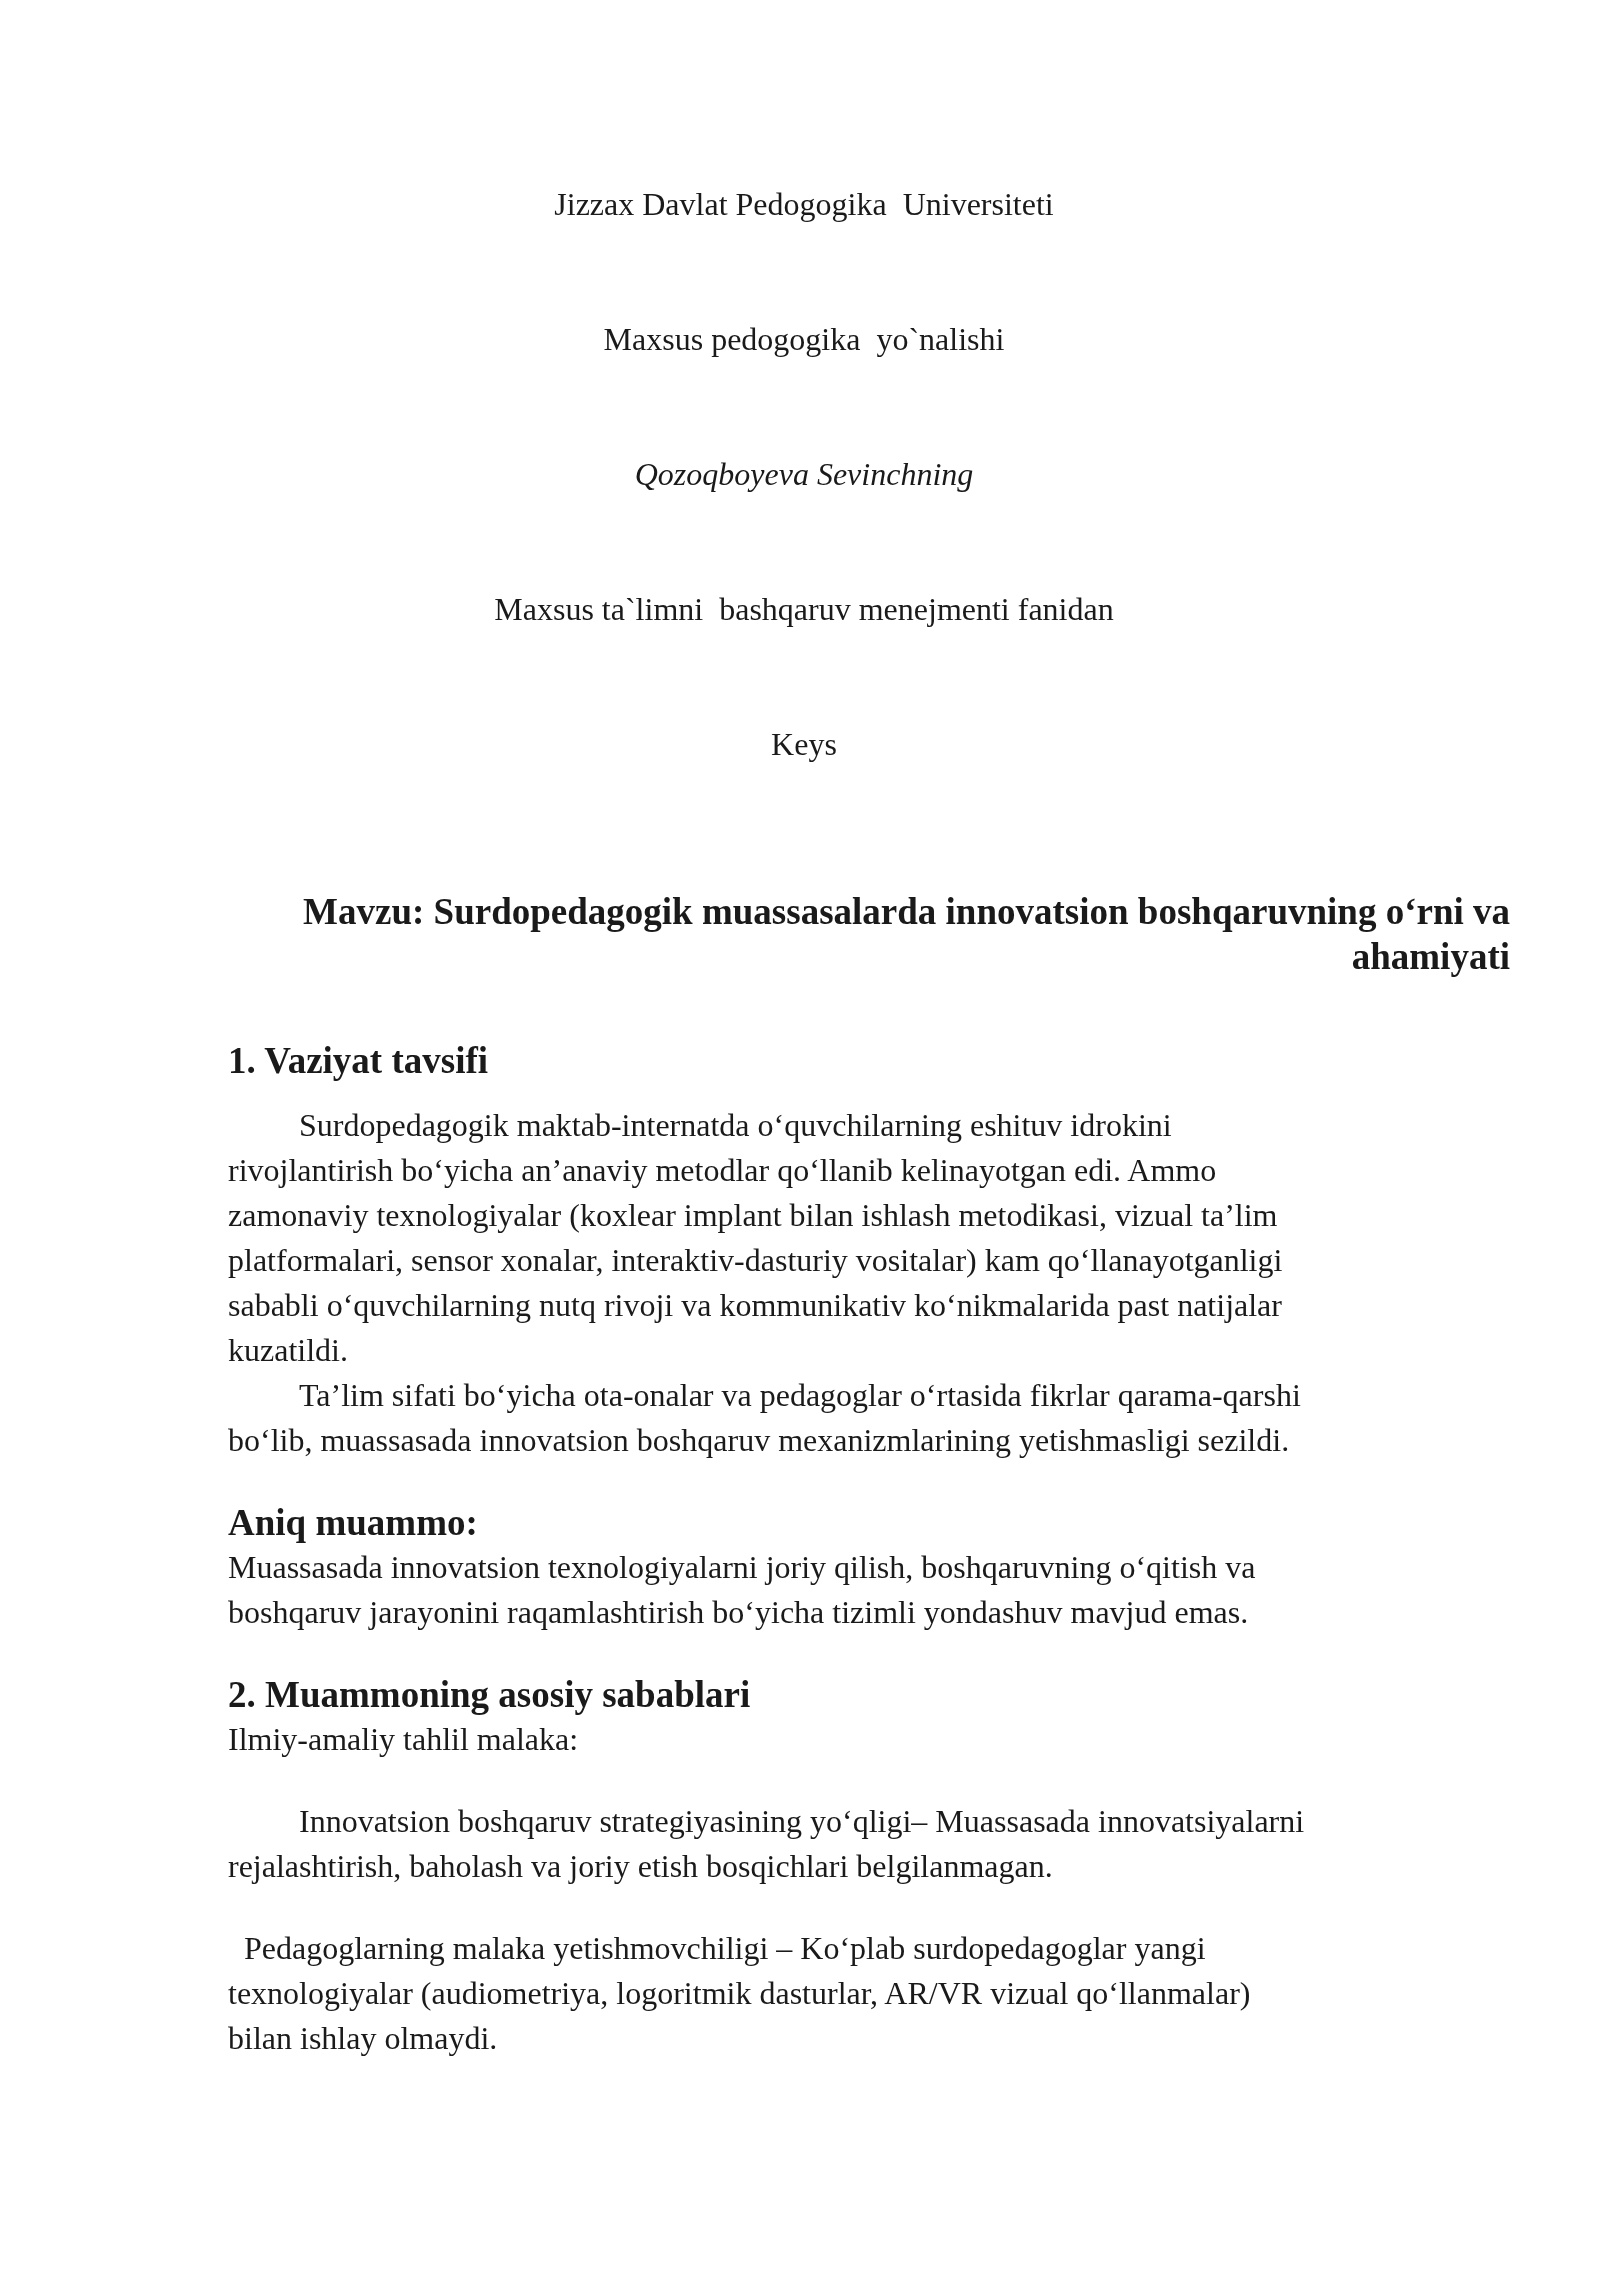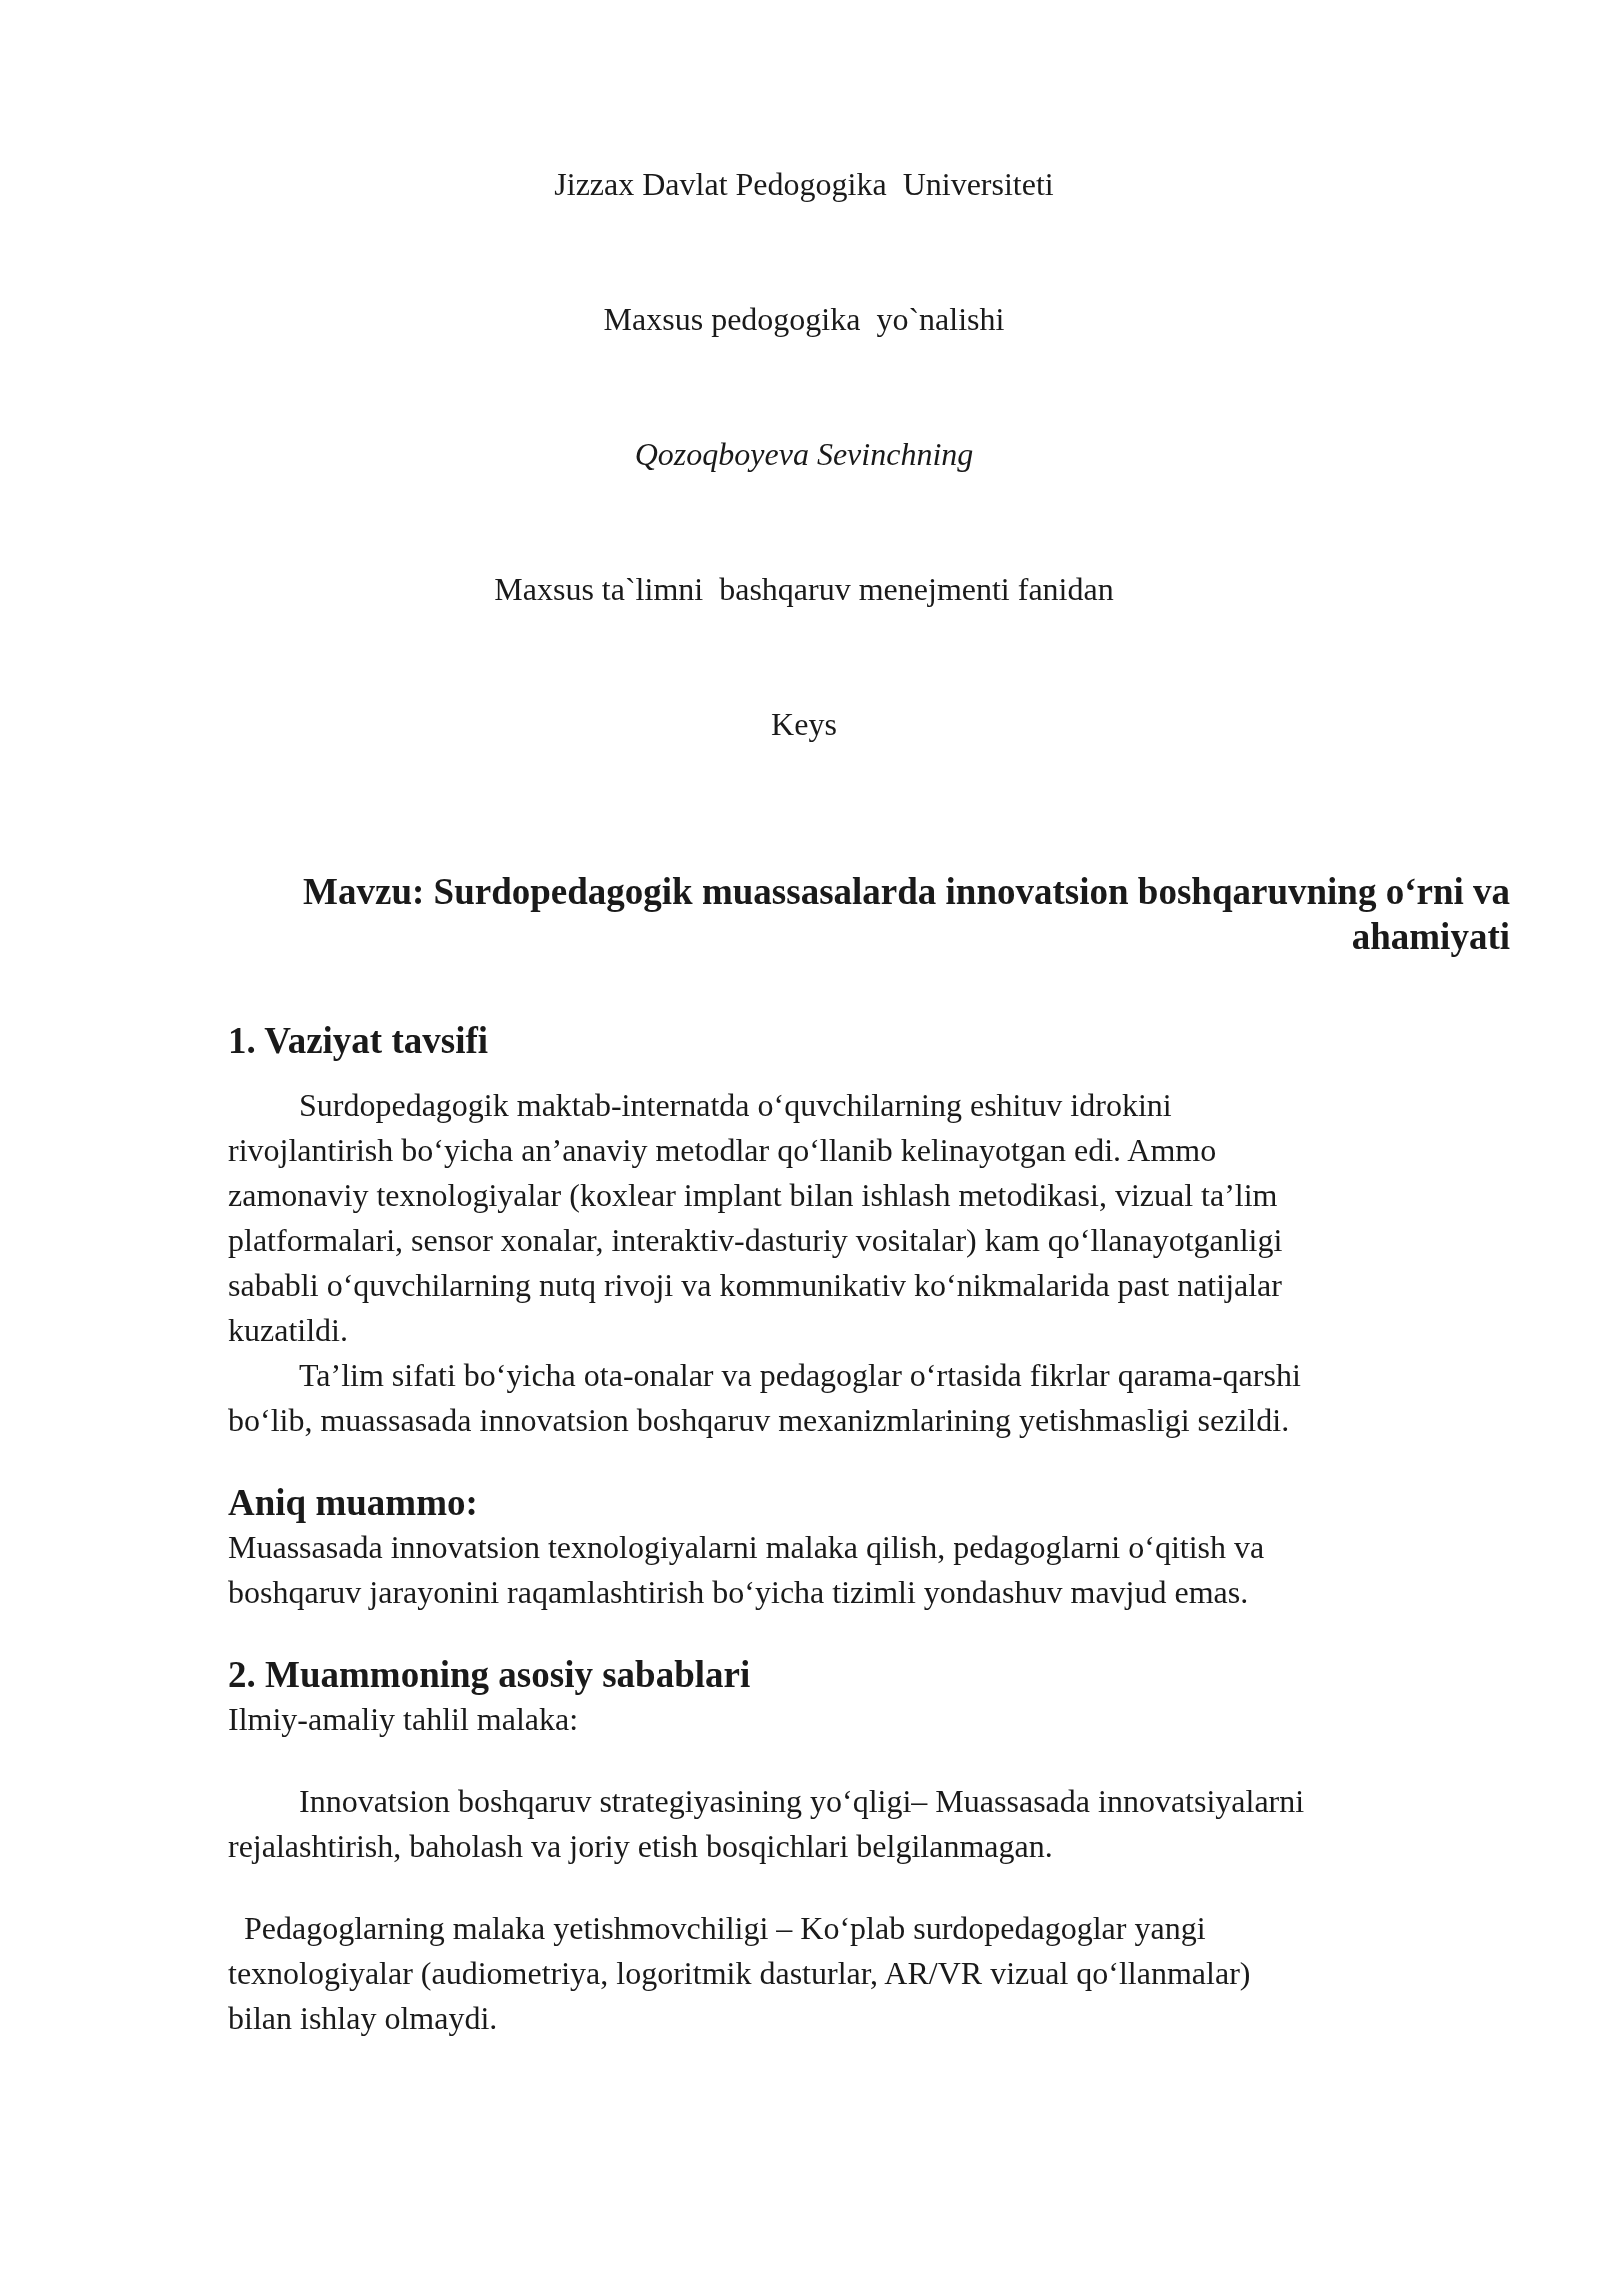--- a/index.html
+++ b/index.html
@@ -11,21 +11,21 @@
     width: 1621px;
     height: 2293px;
     overflow: hidden;
     font-family: "Liberation Serif", "DejaVu Serif", serif;
     color: #1a1a1a;
   }
   .page {
     box-sizing: border-box;
     width: 1621px;
     height: 2293px;
-    padding: 72px 111px 0 228px;
+    padding: 92px 111px 0 228px;
   }
   .content {
     width: 1282px;
   }
   .header {
     width: 1152px;
     text-align: center;
     font-size: 32px;
     line-height: 45px;
     white-space: pre-wrap;
@@ -83,21 +83,21 @@
 zamonaviy texnologiyalar (koxlear implant bilan ishlash metodikasi, vizual ta’lim
 platformalari, sensor xonalar, interaktiv-dasturiy vositalar) kam qoʻllanayotganligi
 sababli oʻquvchilarning nutq rivoji va kommunikativ koʻnikmalarida past natijalar
 kuzatildi.</p>
 
     <p class="para indent mt-0">Ta’lim sifati boʻyicha ota-onalar va pedagoglar oʻrtasida fikrlar qarama-qarshi
 boʻlib, muassasada innovatsion boshqaruv mexanizmlarining yetishmasligi sezildi.</p>
 
     <div class="mt-gap">
       <div class="h-bold">Aniq muammo:</div>
-      <p class="para mt-0">Muassasada innovatsion texnologiyalarni malaka qilish, pedagoglarni oʻqitish va
+      <p class="para mt-0">Muassasada innovatsion texnologiyalarni joriy qilish, boshqaruvning oʻqitish va
 boshqaruv jarayonini raqamlashtirish boʻyicha tizimli yondashuv mavjud emas.</p>
     </div>
 
     <div class="mt-gap">
       <div class="h-bold">2. Muammoning asosiy sabablari</div>
       <p class="para mt-0">Ilmiy-amaliy tahlil malaka:</p>
     </div>
 
     <p class="para indent mt-gap">Innovatsion boshqaruv strategiyasining yoʻqligi– Muassasada innovatsiyalarni
 rejalashtirish, baholash va joriy etish bosqichlari belgilanmagan.</p>

